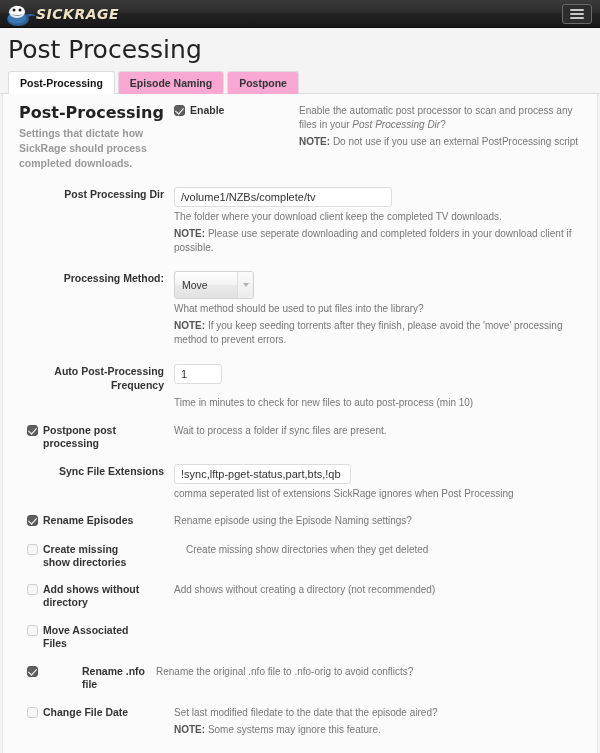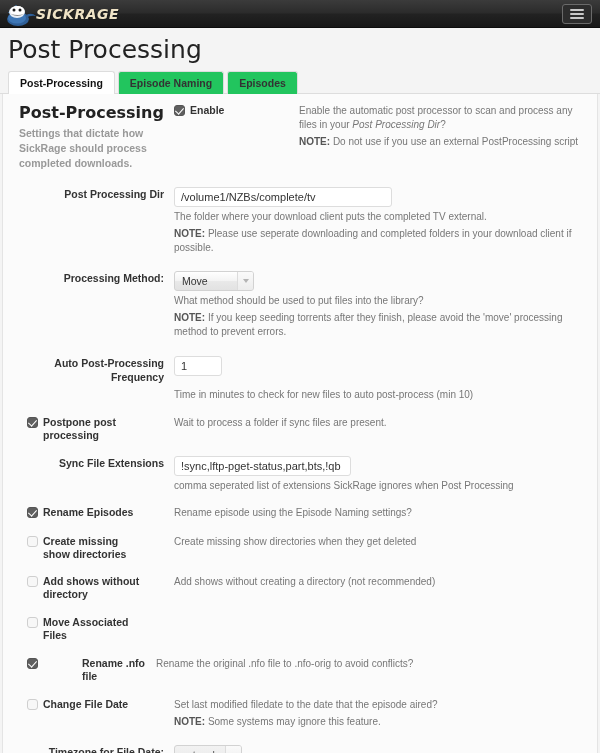--- a/index.html
+++ b/index.html
@@ -73,21 +73,21 @@
     z-index: 3;
   }
   .tab {
     font-size: 10.5px;
     font-weight: bold;
     color: #333;
     padding: 4px 11px 4px 11px;
     border: 1px solid #ddd;
     border-bottom: none;
     border-radius: 3px 3px 0 0;
-    background: #22c55e;
+    background: #f9a8d4;
     margin-right: 3px;
     line-height: 14px;
     cursor: pointer;
     position: relative;
     top: 1px;
   }
   .tab.active {
     background: #fff;
     border-color: #ddd;
     color: #111;
@@ -170,21 +170,21 @@
     outline: none;
   }
   .inp-wide { width: 218px; }
   .inp-mid  { width: 177px; }
   .inp-tiny { width: 48px; }
 
   
   .sel {
     display: inline-flex;
     align-items: center;
-    height: 20px;
+    height: 28px;
     border: 1px solid #d2d2d2;
     border-radius: 3px;
     background: linear-gradient(to bottom, #ffffff 0%, #f3f3f3 50%, #e9e9e9 51%, #e2e2e2 100%);
     font-size: 10.5px;
     color: #333;
     cursor: pointer;
     overflow: hidden;
   }
   .sel .sel-val {
     padding: 0 8px 0 7px;
@@ -261,21 +261,21 @@
     <span></span>
     <span></span>
   </div>
 </div>
 
 <h1 class="page-title">Post Processing</h1>
 
 <div class="tabs">
   <div class="tab active">Post-Processing</div>
   <div class="tab">Episode Naming</div>
-  <div class="tab">Episodes</div>
+  <div class="tab">Postpone</div>
 </div>
 
 <div class="panel">
 
   <div class="field" style="margin-bottom:0;">
     <div class="col-label cb" style="width:155px;flex:0 0 155px;display:block;text-align:left;padding-left:0;">
       <div class="section-head" style="padding-left:0;">
         <div class="section-title">Post-Processing</div>
         <div class="section-desc">Settings that dictate how SickRage should process completed downloads.</div>
       </div>
@@ -289,21 +289,21 @@
         <p class="help" style="margin-top:0;"><span>Enable the automatic post processor to scan and process any files in your </span><i>Post Processing Dir</i><span>?</span></p>
         <p class="help"><span class="b">NOTE:</span> <span>Do not use if you use an external PostProcessing script</span></p>
       </div>
     </div>
   </div>
 
   <div class="field" style="margin-top:16px;">
     <div class="col-label">Post Processing Dir</div>
     <div class="col-ctrl">
       <input type="text" class="inp-wide" value="/volume1/NZBs/complete/tv" style="">
-      <p class="help">The folder where your download client puts the completed TV external.</p>
+      <p class="help">The folder where your download client keep the completed TV downloads.</p>
       <p class="help"><span class="b">NOTE:</span> <span>Please use seperate downloading and completed folders in your download client if possible.</span></p>
     </div>
   </div>
 
   <div class="field" style="margin-top:16px;">
     <div class="col-label">Processing Method:</div>
     <div class="col-ctrl">
       <div class="sel w-move">
         <span class="sel-val">Move</span>
         <span class="sel-arrow"></span>
@@ -342,21 +342,21 @@
   <div class="field" style="margin-top:13px;">
     <div class="col-label cb" style="width:125px;flex:0 0 125px;margin-left:8px;">
       <span class="cbox on"></span>
       <span class="cb-text">Rename Episodes</span>
     </div>
     <div class="col-ctrl" style="margin-left:22px;">
       <p class="help" style="margin-top:0;">Rename episode using the Episode Naming settings?</p>
     </div>
   </div>
 
-  <div class="field" style="margin-top:15px;">
+  <div class="field" style="margin-top:15px;gap:12px;">
     <div class="col-label cb" style="width:125px;flex:0 0 125px;margin-left:8px;">
       <span class="cbox off"></span>
       <span class="cb-text">Create missing show directories</span>
     </div>
     <div class="col-ctrl" style="margin-left:22px;">
       <p class="help" style="margin-top:0;">Create missing show directories when they get deleted</p>
     </div>
   </div>
 
   <div class="field" style="margin-top:14px;">

